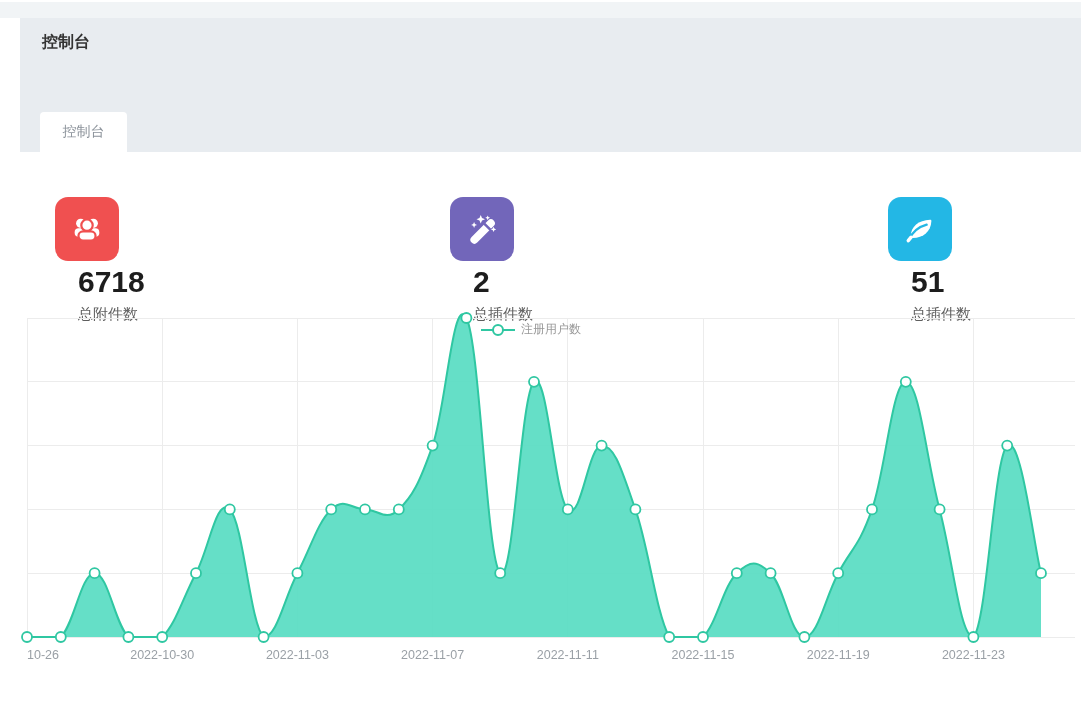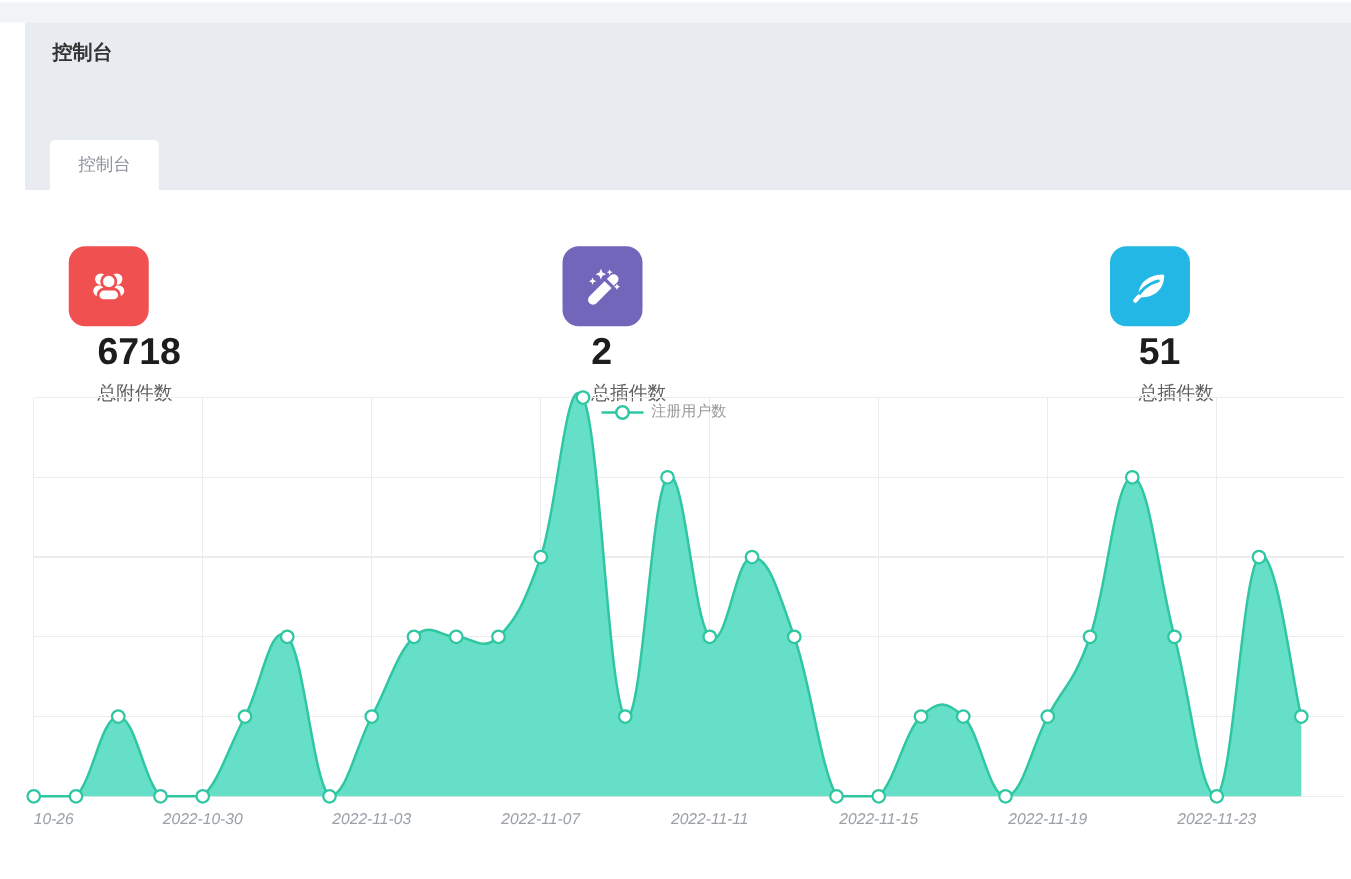--- a/index.html
+++ b/index.html
@@ -19,21 +19,21 @@
   .main{position:absolute;top:152px;left:0;width:1081px;height:551px;background:#fff;}
 
   .stat-card{position:absolute;top:197px;display:flex;flex-direction:column;}
   .stat-card.c1{left:55px;} .stat-card.c2{left:450px;} .stat-card.c3{left:888px;}
   .stat-icon{width:64px;height:64px;border-radius:13px;display:flex;align-items:center;justify-content:center;flex:0 0 auto;}
   .stat-icon.red{background:#f05050;} .stat-icon.purple{background:#7266ba;} .stat-icon.blue{background:#23b7e5;}
   .stat-text{margin-left:23px;padding-top:6px;}
   .stat-value{font-size:30px;font-weight:bold;color:#1d1d1d;line-height:30px;}
   .stat-label{font-size:15px;color:#5e5e5e;margin-top:8px;}
 
-  .chart-wrap{position:absolute;top:300px;left:0;width:1081px;height:380px;font-style:italic;}
+  .chart-wrap{position:absolute;top:300px;left:0;width:1081px;height:380px;}
   .legend{position:absolute;top:321px;left:481px;display:flex;align-items:center;cursor:pointer;}
   .legend-text{font-size:12px;color:#999;margin-left:6px;}
 </style>
 </head>
 <body>
 
 <div class="top-strip"></div>
 
 <div class="header-panel">
   <div class="page-title">控制台</div>

